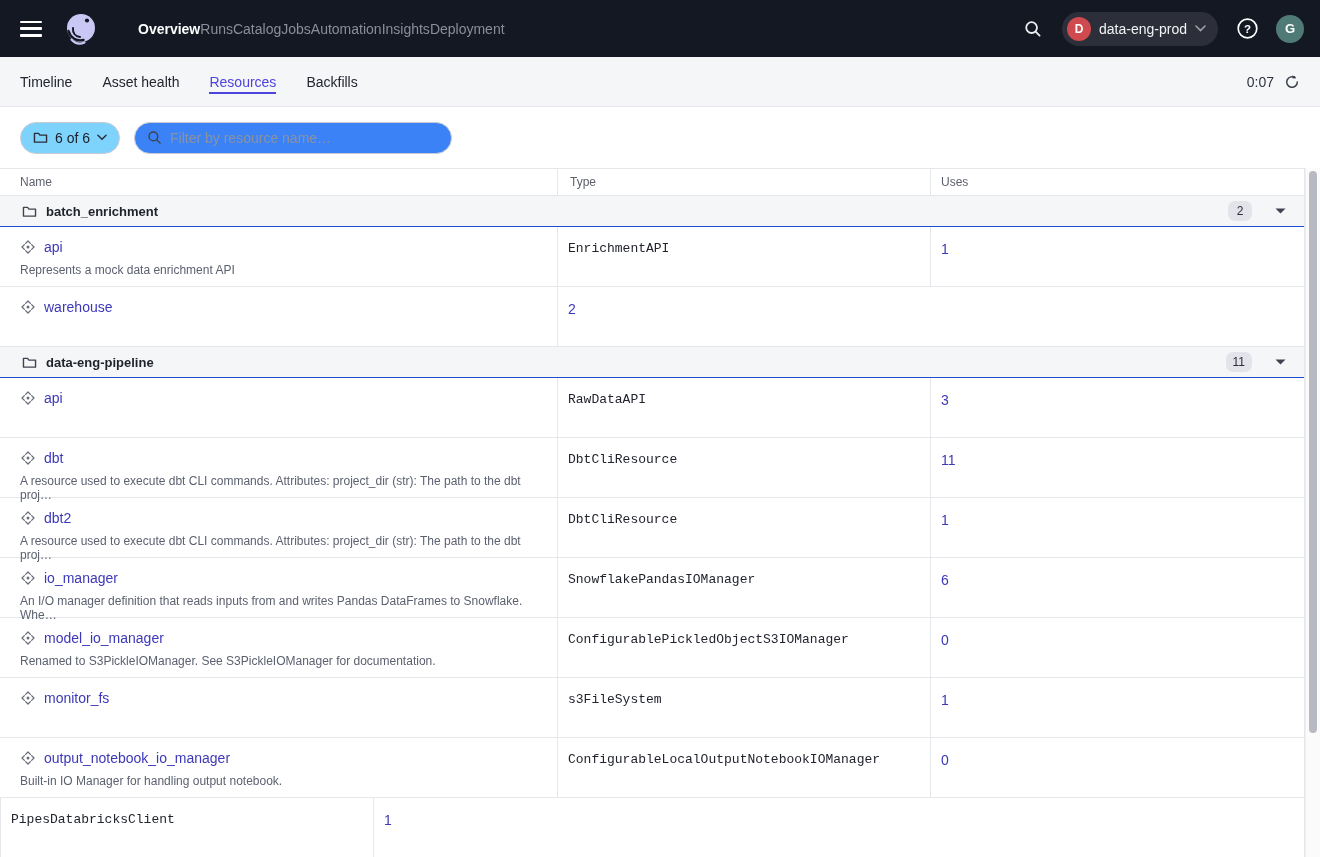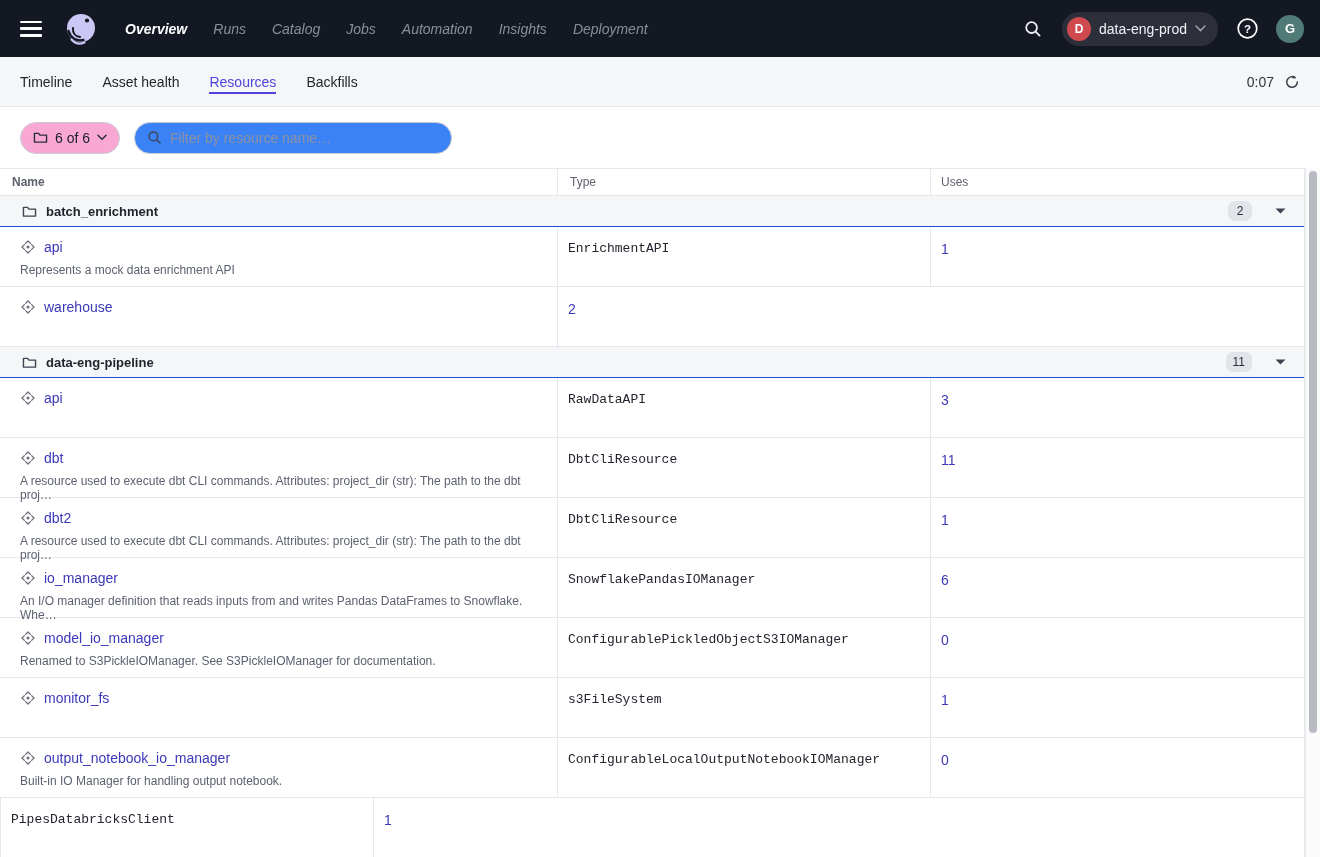--- a/index.html
+++ b/index.html
@@ -4,52 +4,52 @@
 <style>
   * { margin:0; padding:0; box-sizing:border-box; }
   html,body { width:1320px; height:857px; overflow:hidden; background:#fff;
     font-family:"Liberation Sans", sans-serif; }
 
   
   .topnav { height:57px; background:#141823; display:flex; align-items:center; padding:0 16px; }
   .hamburger { width:22px; height:16px; display:flex; flex-direction:column; justify-content:space-between; cursor:pointer; margin-left:4px; }
   .hamburger span { display:block; height:2.5px; background:#fff; border-radius:1px; }
   .logo { margin-left:18px; width:40px; height:40px; }
-  .topnav-items { display:flex; align-items:center; gap:26px; margin-left:25px;font-style:italic; }
+  .topnav-items { display:flex; align-items:center; margin-left:38px; }
   .topnav-item { font-size:14px; color:#8A8E9B; font-weight:500; text-decoration:none; cursor:pointer; }
   .topnav-item.active { color:#FFFFFF; font-weight:600; }
   .topnav-right { margin-left:auto; display:flex; align-items:center; gap:14px; }
   .icon-btn { width:30px; height:30px; display:flex; align-items:center; justify-content:center; cursor:pointer; }
   .deployment-pill { display:flex; align-items:center; gap:8px; background:#2C2F39; border-radius:17px; height:34px; padding:0 12px 0 5px; cursor:pointer; }
   .deployment-badge { width:24px; height:24px; border-radius:50%; background:#CE4A4E; color:#fff; font-size:12px; font-weight:700; display:flex; align-items:center; justify-content:center; }
   .deployment-name { color:#F2F3F7; font-size:14px; font-weight:500; }
   .avatar { width:28px; height:28px; border-radius:50%; background:#4F7A76; color:#fff; font-size:13px; font-weight:600; display:flex; align-items:center; justify-content:center; cursor:pointer; }
 
   
   .tabbar { height:50px; background:#F5F6F8; border-bottom:1px solid #E7E8EC; display:flex; align-items:stretch; padding:12px 20px; }
   .tabs { display:flex; gap:30px; }
   .tab { display:flex; align-items:center; font-size:14px; color:#23262F; font-weight:500; position:relative; cursor:pointer; }
   .tab.active { color:#4F43DD; }
   .tab.active::after { content:""; position:absolute; left:0; right:0; bottom:0; height:2px; background:#4F43DD; }
   .tabbar-right { margin-left:auto; display:flex; align-items:center; gap:10px; }
   .timer { font-size:14px; color:#2F333D;text-align:center; }
 
   
   .filterbar { height:61px; background:#fff; display:flex; align-items:center; gap:14px; padding:0 20px; }
-  .scope-button { display:flex; align-items:center; gap:7px; height:32px; padding:0 12px; border:1px solid #C9CCD4; border-radius:16px; background:#f9a8d4; font-size:14px; font-weight:500; color:#1C1F27; cursor:pointer; }
+  .scope-button { display:flex; align-items:center; gap:7px; height:32px; padding:0 12px; border:1px solid #C9CCD4; border-radius:16px; background:#7dd3fc; font-size:14px; font-weight:500; color:#1C1F27; cursor:pointer; }
   .search-box { display:flex; align-items:center; gap:8px; width:318px; height:32px; border:1px solid #C9CCD4; border-radius:16px; padding:0 12px; background:#3b82f6; }
   .search-box input { border:none; outline:none; flex:1; font-size:14px; font-family:"Liberation Sans", sans-serif; color:#1C1F27; background:transparent; }
   .search-box input::placeholder { color:#8D92A0; }
 
   
   .table-area { position:relative; }
   .table { width:1305px; border-right:1px solid #E6E7EA; }
   .thead { display:flex; height:28px; border-top:1px solid #E6E7EA; border-bottom:1px solid #E6E7EA; align-items:center; }
   .th { font-size:12px; color:#5E626E; }
-  .th-name { flex:0 0 557px; padding-left:12px;font-weight:bold; }
+  .th-name { flex:0 0 557px; padding-left:20px; }
   .th-type { flex:0 0 373px; padding-left:12px; border-left:1px solid #E6E7EA; align-self:stretch; display:flex; align-items:center; }
   .th-uses { flex:1; padding-left:10px; border-left:1px solid #E6E7EA; align-self:stretch; display:flex; align-items:center; }
 
   .group-row { height:31px; background:#F5F6F8; border-bottom:1px solid #1d4ed8; display:flex; align-items:center; padding:0 18px 0 22px; gap:9px; cursor:pointer; }
   .group-name { font-size:13px; font-weight:700; color:#1E222A; }
   .group-count-badge { margin-left:auto; min-width:24px; height:20px; padding:0 7px; border-radius:7px; background:#E3E4E9; color:#2B2E38; font-size:12px; font-weight:500; display:flex; align-items:center; justify-content:center; }
   .caret-icon { margin-left:14px; display:flex; align-items:center; cursor:pointer; }
 
   .row { display:flex; height:60px; border-bottom:1px solid #E6E7EA; }
   .name-cell { flex:0 0 557px; padding:12px 20px 0 20px; }

